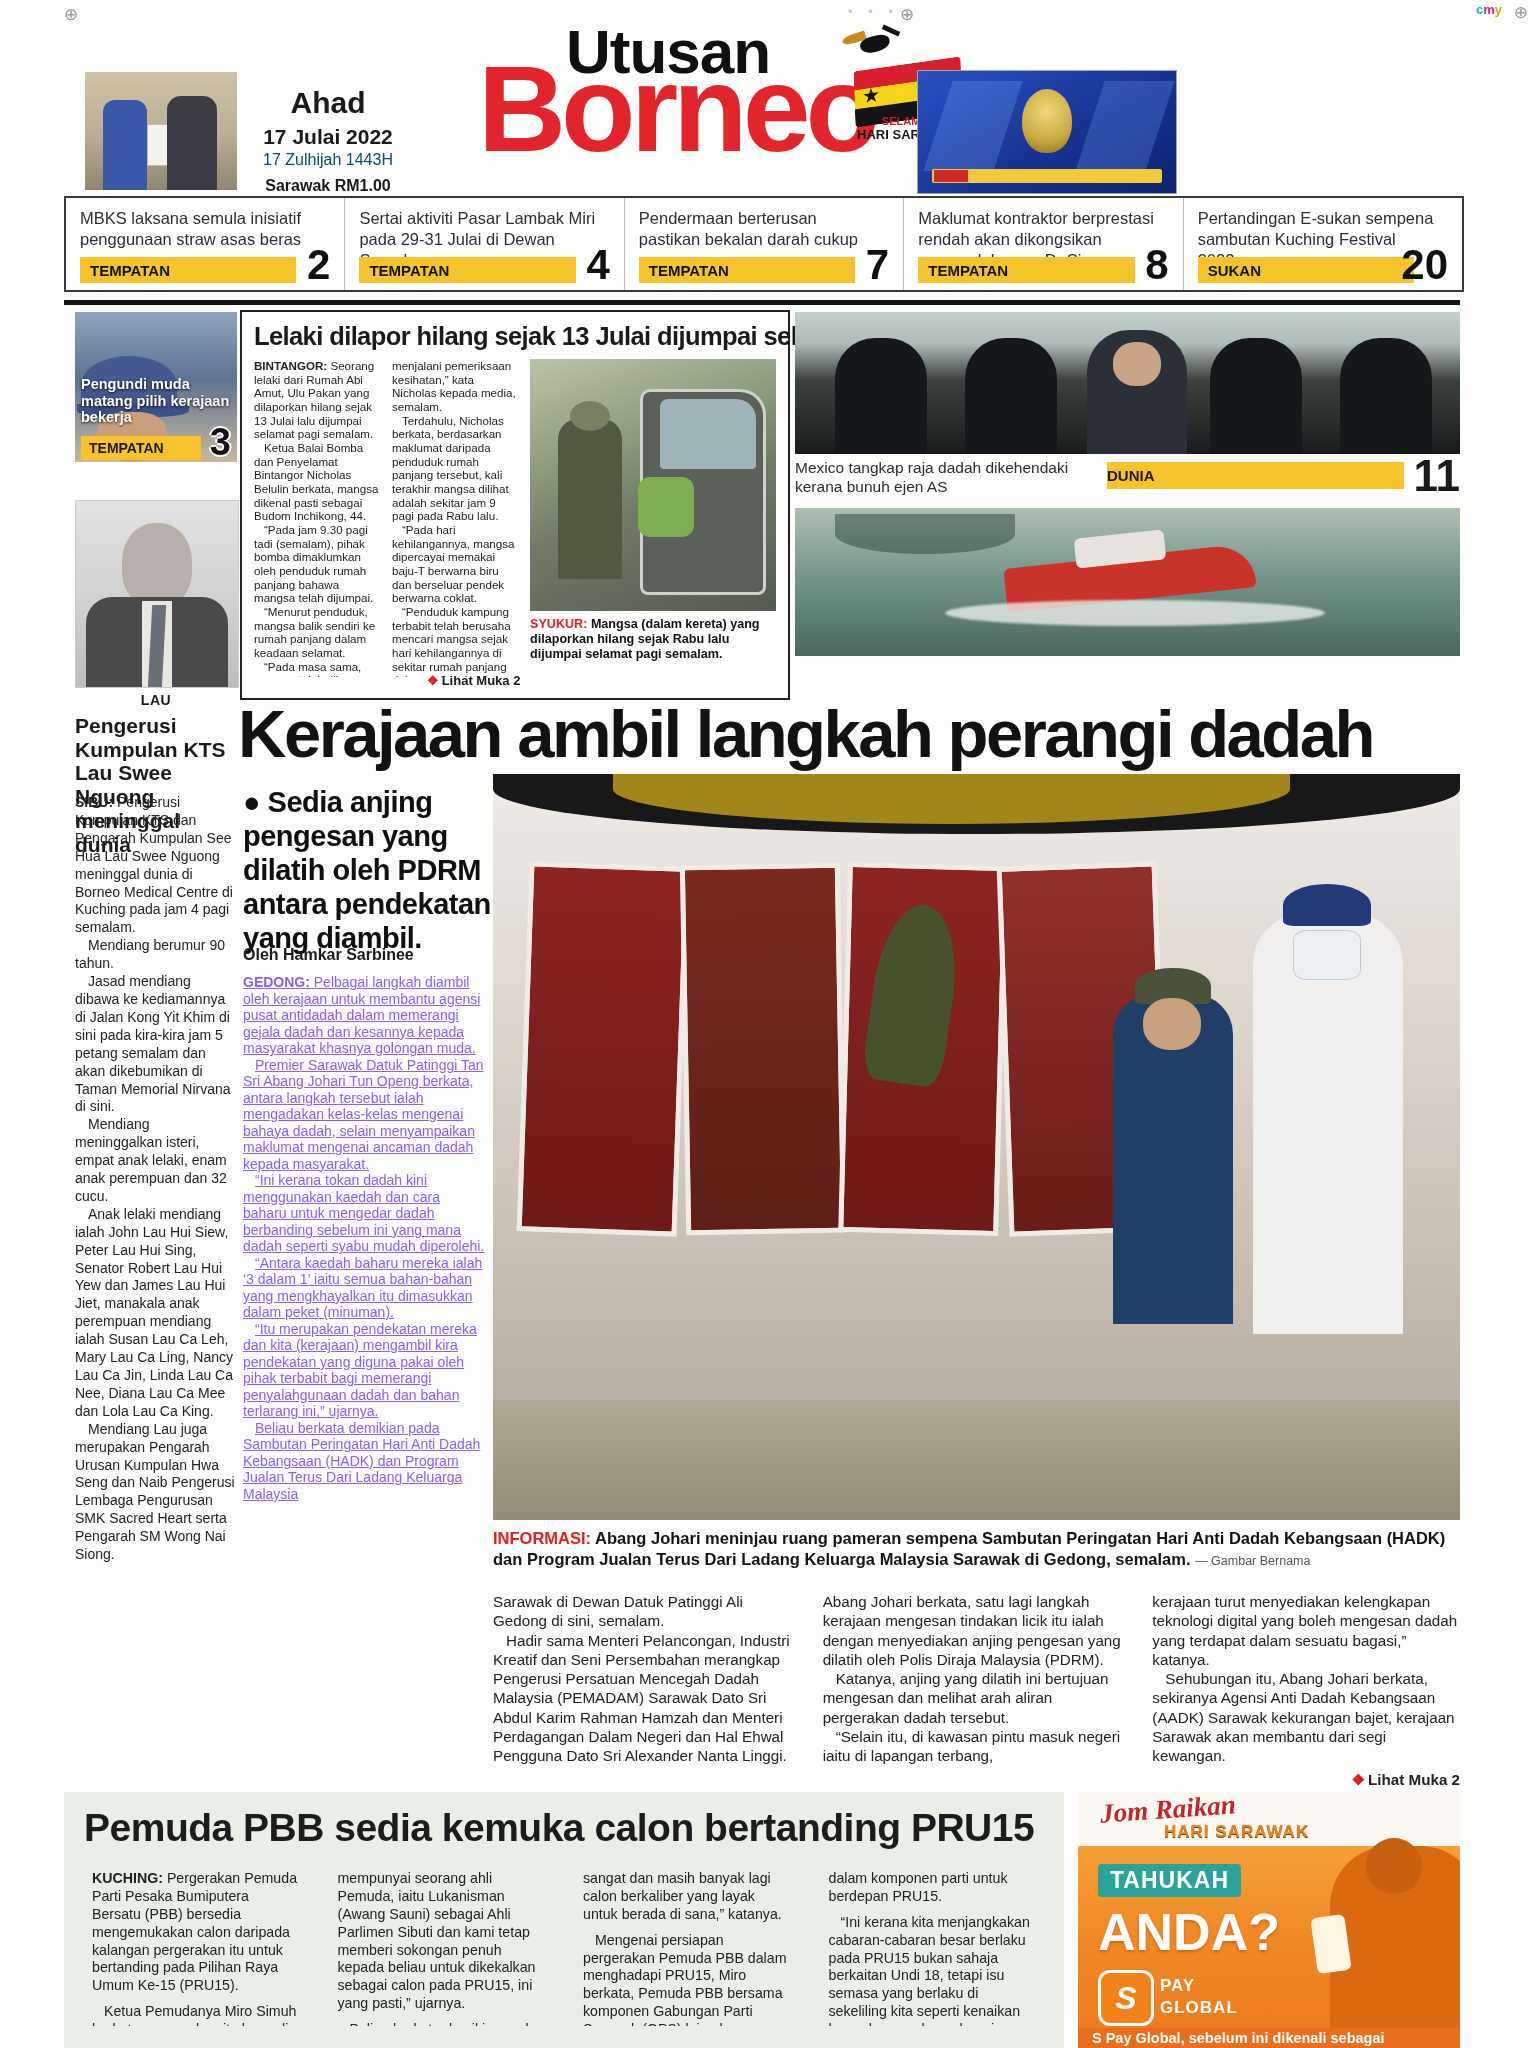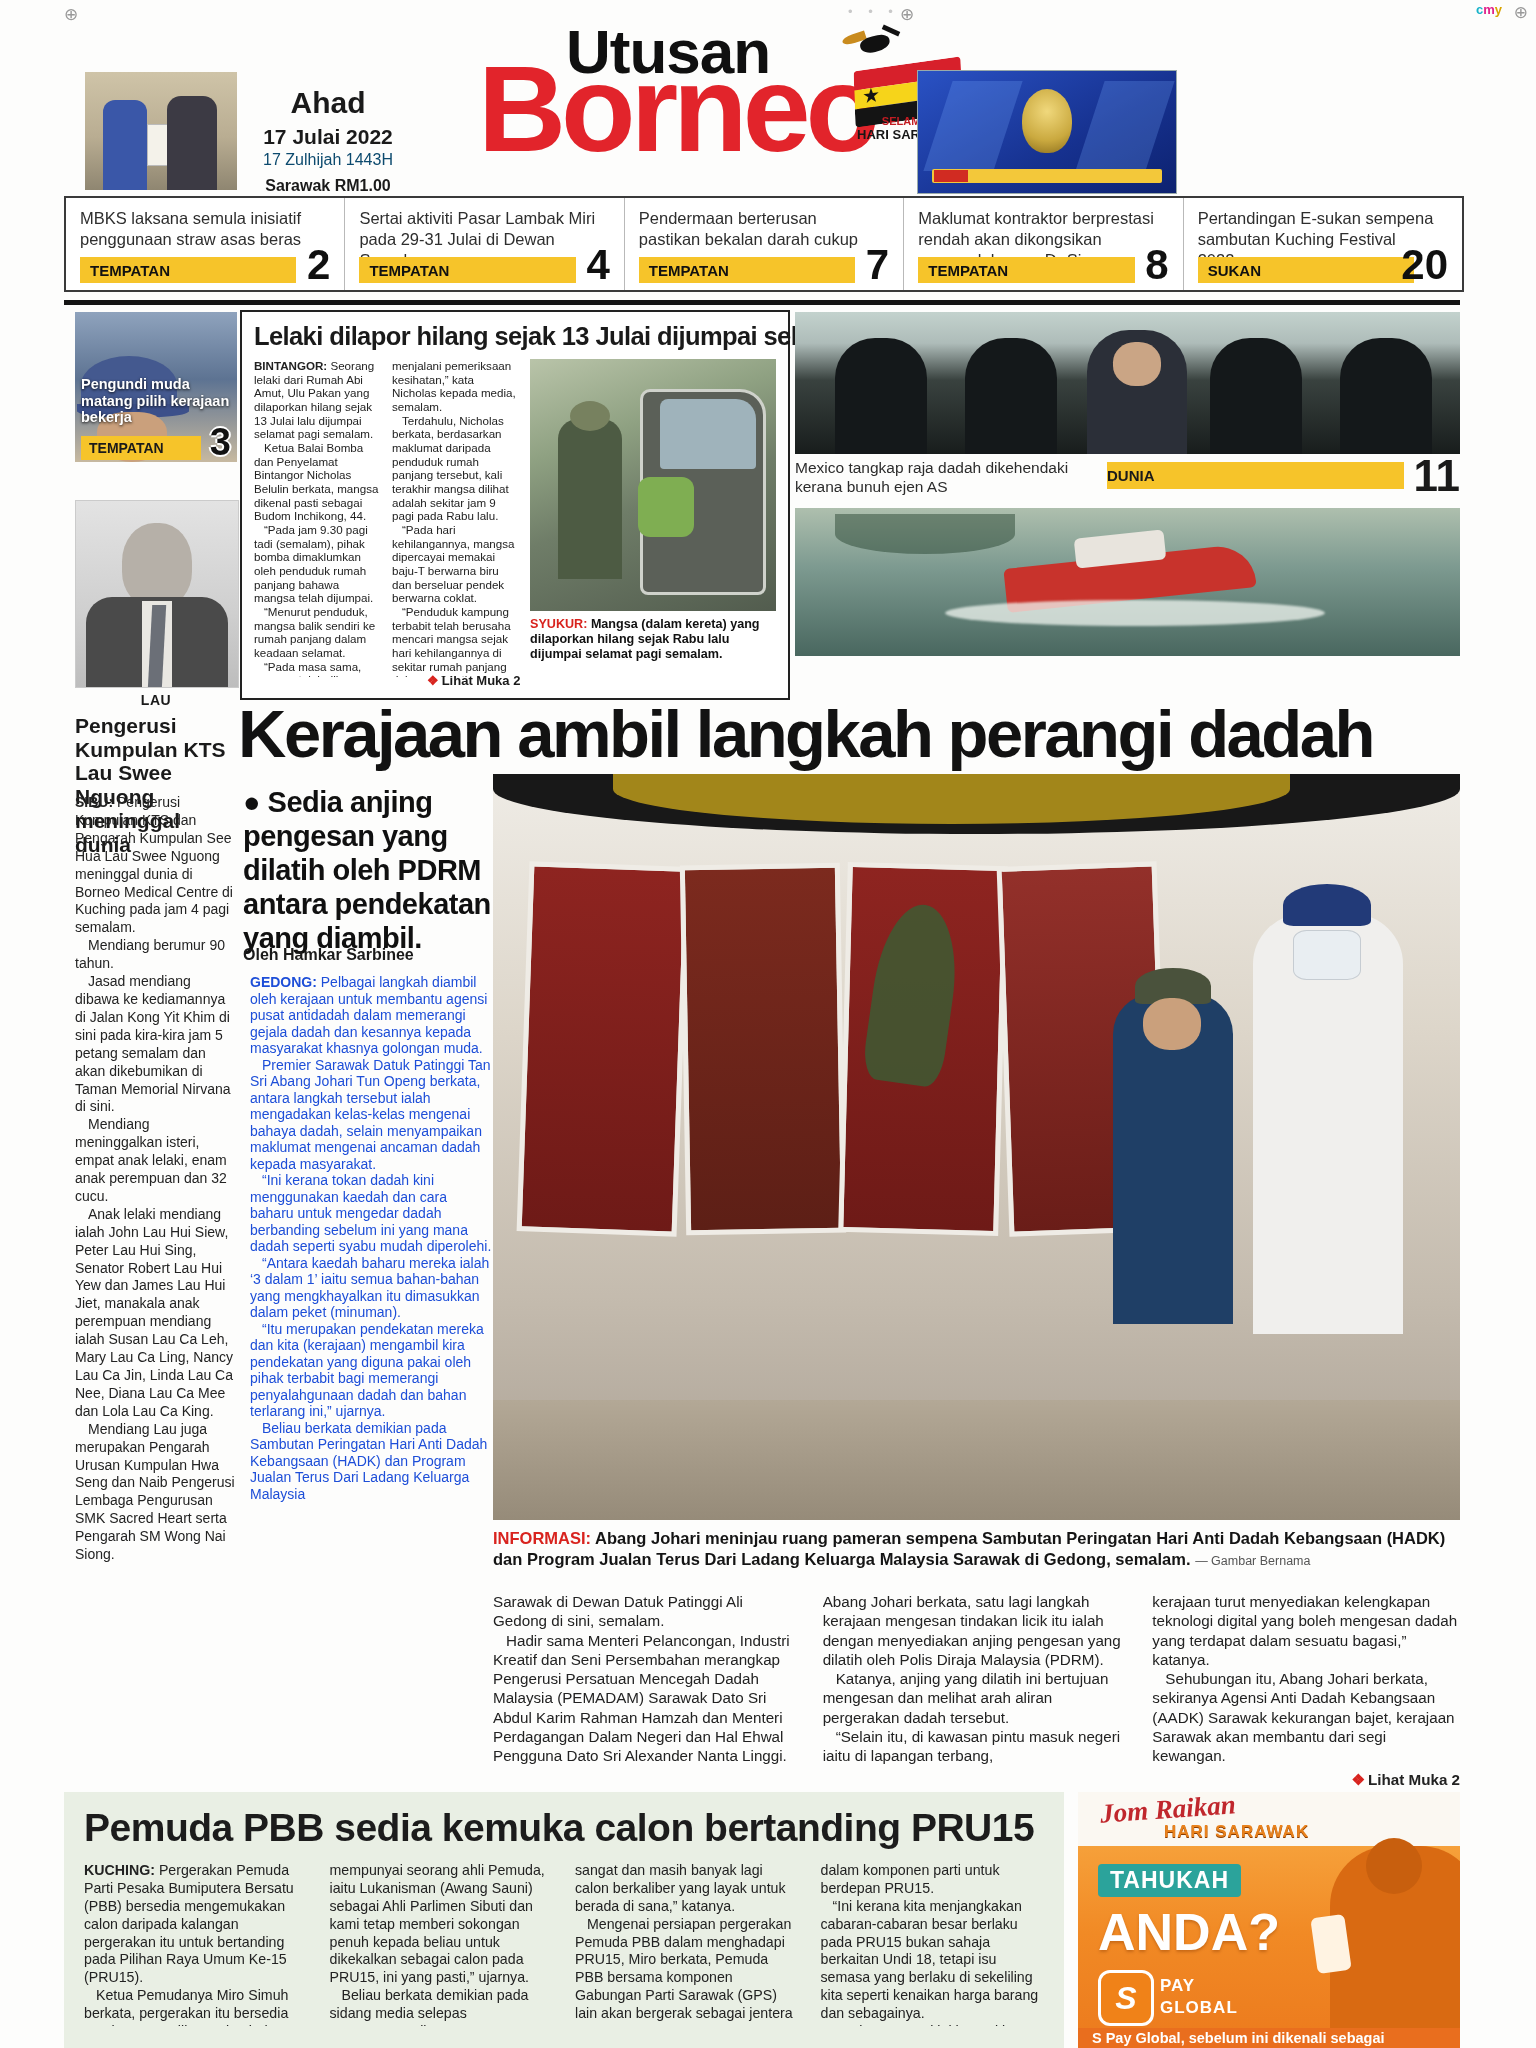--- a/index.html
+++ b/index.html
@@ -121,21 +121,21 @@
   .rphoto2 .palm{position:absolute;left:40px;top:6px;width:180px;height:40px;background:rgba(30,60,40,.45);border-radius:0 0 60% 60%;}
   .rphoto2 .boat{position:absolute;left:210px;top:48px;width:250px;height:44px;background:#c8332c;transform:rotate(-6deg);border-radius:6px 40px 6px 6px;}
   .rphoto2 .cabin{position:absolute;left:280px;top:26px;width:90px;height:30px;background:#e8e4dd;transform:rotate(-6deg);border-radius:6px;}
   .rphoto2 .foam{position:absolute;left:150px;top:92px;width:380px;height:26px;background:rgba(240,245,240,.75);border-radius:50%;filter:blur(1px);}
   .rcaprow2{top:660px;}
 
   
   .mainhead{left:238px;top:700px;width:1224px;font-size:67px;font-weight:800;letter-spacing:-2.5px;line-height:1;color:#121212;white-space:nowrap;}
   .standfirst{left:243px;top:786px;width:252px;font-size:29px;font-weight:800;line-height:1.17;letter-spacing:-.5px;color:#101010;}
   .byline{left:243px;top:946px;font-size:16px;font-weight:800;}
-  .mscol1{left:250px;top:974px;width:242px;height:548px;font-size:14px;line-height:1.18;overflow:hidden;color:#1d4ed8;}
+  .mscol1{left:243px;top:974px;width:242px;height:548px;font-size:14px;line-height:1.18;overflow:hidden;color:#8b5cf6;text-decoration:underline;}
   .mscol1 p{margin:0;text-indent:12px;}
   .mscol1 p:first-child{text-indent:0;}
   .lede{font-weight:800;}
   .mainphoto{left:493px;top:774px;width:967px;height:746px;overflow:hidden;
      background:linear-gradient(180deg,#efece6 0%,#ddd6ca 34%,#c4bbae 70%,#a99f92 100%);}
   .mainphoto .drape{position:absolute;left:0;top:-30px;width:100%;height:90px;background:#181818;border-radius:0 0 50% 50%;}
   .mainphoto .drape2{position:absolute;left:120px;top:-20px;width:70%;height:70px;background:#c6a21c;border-radius:0 0 50% 50%;opacity:.8;}
   .mainphoto .postr{position:absolute;top:90px;width:150px;height:360px;background:linear-gradient(180deg,#8e2420 0%,#6e1a17 100%);border:5px solid #efece6;transform:rotate(2deg);}
   .mainphoto .postr.p2{left:190px;transform:rotate(-1deg);background:linear-gradient(180deg,#7c2a1e,#5d1f16);}
   .mainphoto .postr.p3{left:350px;transform:rotate(1.5deg);}
@@ -157,21 +157,21 @@
   .threecol p{margin:0;text-indent:13px;}
   .threecol .c p:first-child{text-indent:0;}
   .threecol .more{text-indent:0;font-weight:800;text-align:right;margin-top:4px;}
   .threecol .more .dia{color:#d8231e;margin-right:3px;}
 
   
   .greenbox{left:64px;top:1792px;width:1000px;height:256px;background:#e9efe4;padding:14px 20px;box-sizing:border-box;}
   .greenbox h2{margin:0 0 12px 0;font-size:39px;font-weight:700;letter-spacing:-.5px;color:#1c1c1c;white-space:nowrap;}
   .gcols{display:flex;gap:22px;height:164px;overflow:hidden;}
   .gcols .c{flex:1;font-size:14.2px;line-height:1.26;color:#222;overflow:hidden;}
-  .gcols p{margin:0;text-indent:12px;}
+  .gcols p{margin:8px;text-indent:12px;}
   .gcols .c p:first-child{text-indent:0;}
 
   
   .ad{left:1078px;top:1792px;width:382px;height:256px;background:linear-gradient(180deg,#f9ae47 0%,#f18a25 55%,#ec7a1d 100%);overflow:hidden;}
   .ad .white{position:absolute;left:0;top:0;width:100%;height:54px;background:#fbf8f2;}
   .ad .script{position:absolute;left:22px;top:2px;font-family:"Liberation Serif",serif;font-style:italic;font-weight:bold;
       font-size:27px;color:#c0272d;transform:rotate(-4deg);}
   .ad .hsar{position:absolute;left:86px;top:30px;font-size:17px;font-weight:800;letter-spacing:1px;color:#e8821d;
       text-shadow:0 1px 0 #8a3c00;}
   .ad .sil{position:absolute;right:-20px;top:54px;width:150px;height:210px;background:#d96a12;border-radius:60px 60px 0 0;}

